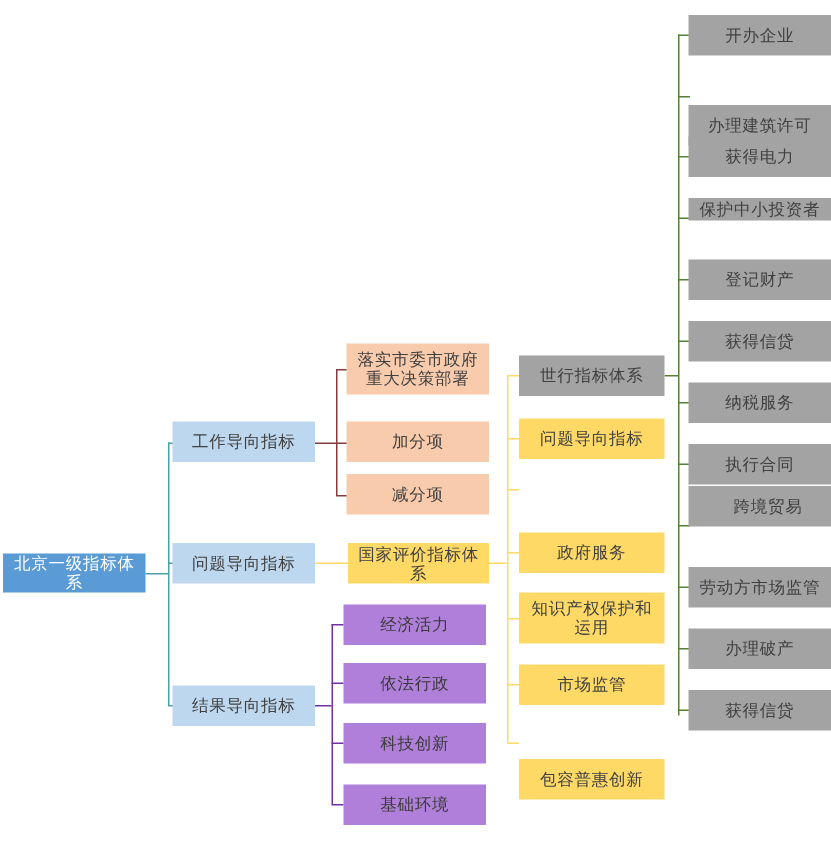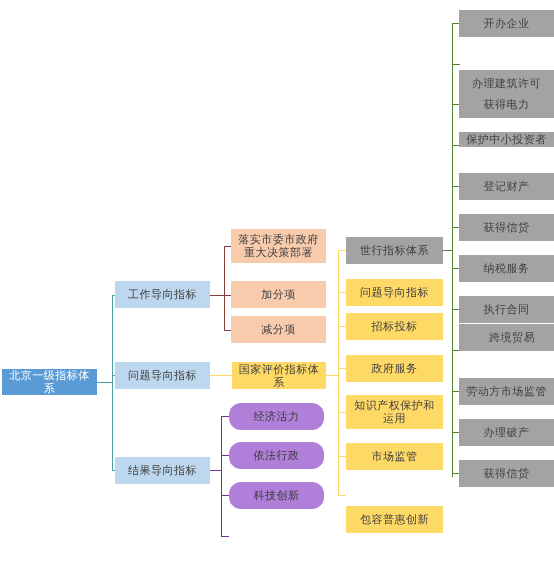--- a/index.html
+++ b/index.html
@@ -47,21 +47,20 @@
     background: #ffd966;
     color: #404040;
   }
   .node.green {
     background: #a3a3a3;
     color: #404040;
   }
   .node.purple {
     background: #b07fd9;
     color: #3a3a3a;
-    border-radius: 12px;
   }
   .line {
     position: absolute;
     background: #999999;
   }
   .line.h { height: 1px; }
   .line.v { width: 1px; }
 </style>
 </head>
 <body>
@@ -121,21 +120,20 @@
   <div class="node orange" style="left:231px; top:229px; width:95px; height:34px;">落实市委市政府重大决策部署</div>
 
   <div class="node level1" style="left:115px; top:457px; width:95px; height:27px;">结果导向指标</div>
   <div class="node orange" style="left:231px; top:281px; width:95px; height:27px;">加分项</div>
   <div class="node orange" style="left:231px; top:316px; width:95px; height:27px;">减分项</div>
 
   <div class="node yellow" style="left:232px; top:362px; width:94px; height:27px;">国家评价指标体系</div>
 
   <div class="node green" style="left:346px; top:237px; width:97px; height:27px;">世行指标体系</div>
   <div class="node yellow" style="left:346px; top:279px; width:97px; height:27px;">问题导向指标</div>
-  <div class="node yellow" style="left:346px; top:313px; width:97px; height:27px;">招标投标</div>
   <div class="node yellow" style="left:346px; top:355px; width:97px; height:27px;">政府服务</div>
   <div class="node yellow" style="left:346px; top:395px; width:97px; height:34px;">知识产权保护和运用</div>
   <div class="node yellow" style="left:346px; top:443px; width:97px; height:27px;">市场监管</div>
   <div class="node yellow" style="left:346px; top:482px; width:97px; height:27px;margin-top:24px;">包容普惠创新</div>
 
   <div class="node green" style="left:459px; top:10px; width:95px; height:27px;">开办企业</div>
   <div class="node green" style="left:459px; top:51px; width:95px; height:27px;margin-top:19px;">办理建筑许可</div>
   <div class="node green" style="left:459px; top:91px; width:95px; height:27px;">获得电力</div>
   <div class="node green" style="left:459px; top:132px; width:95px; height:15px;">保护中小投资者</div>
   <div class="node green" style="left:459px; top:173px; width:95px; height:27px;">登记财产</div>
@@ -143,14 +141,15 @@
   <div class="node green" style="left:459px; top:255px; width:95px; height:27px;">纳税服务</div>
   <div class="node green" style="left:459px; top:296px; width:95px; height:27px;">执行合同</div>
   <div class="node green" style="left:459px; top:324px; width:106px; height:27px;">跨境贸易</div>
   <div class="node green" style="left:459px; top:378px; width:95px; height:27px;">劳动方市场监管</div>
   <div class="node green" style="left:459px; top:419px; width:95px; height:27px;">办理破产</div>
   <div class="node green" style="left:459px; top:460px; width:95px; height:27px;">获得信贷</div>
 
   <div class="node purple" style="left:229px; top:403px; width:95px; height:27px;">经济活力</div>
   <div class="node purple" style="left:229px; top:442px; width:95px; height:27px;">依法行政</div>
   <div class="node purple" style="left:229px; top:482px; width:95px; height:27px;">科技创新</div>
+  <div class="node purple" style="left:229px; top:523px; width:95px; height:27px;">基础环境</div>
 
 </div>
 
 </body></html>

